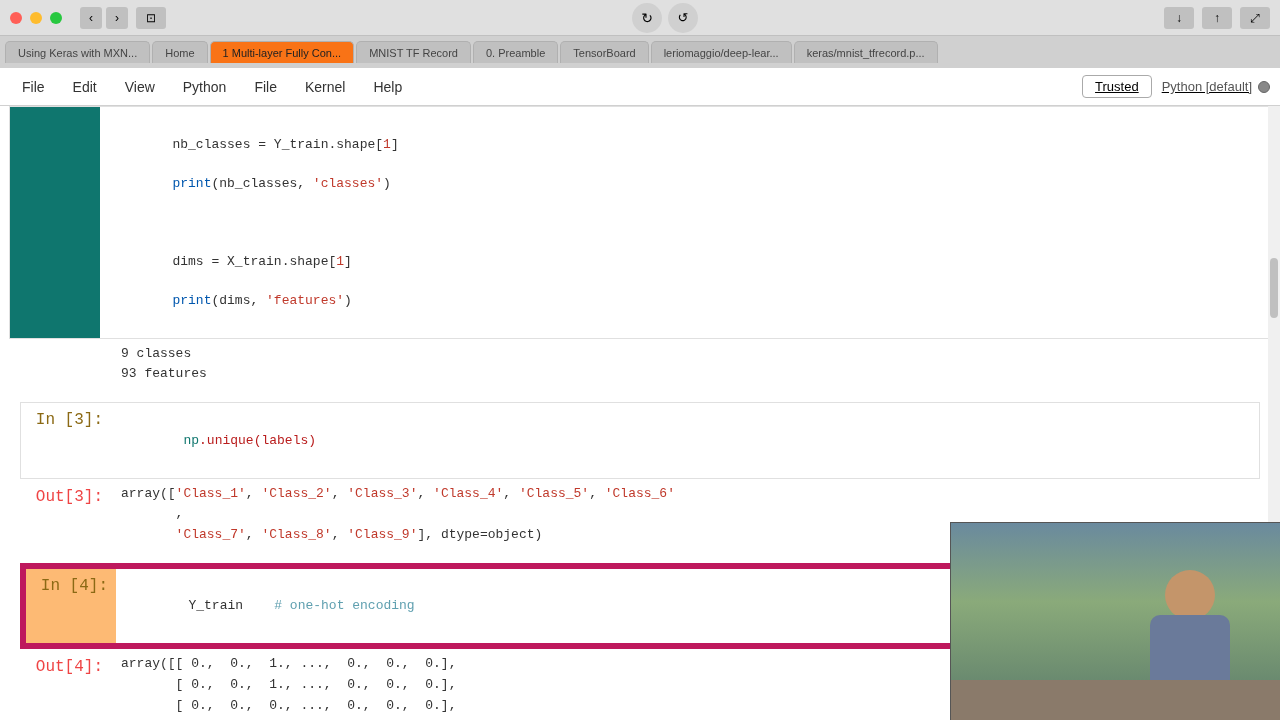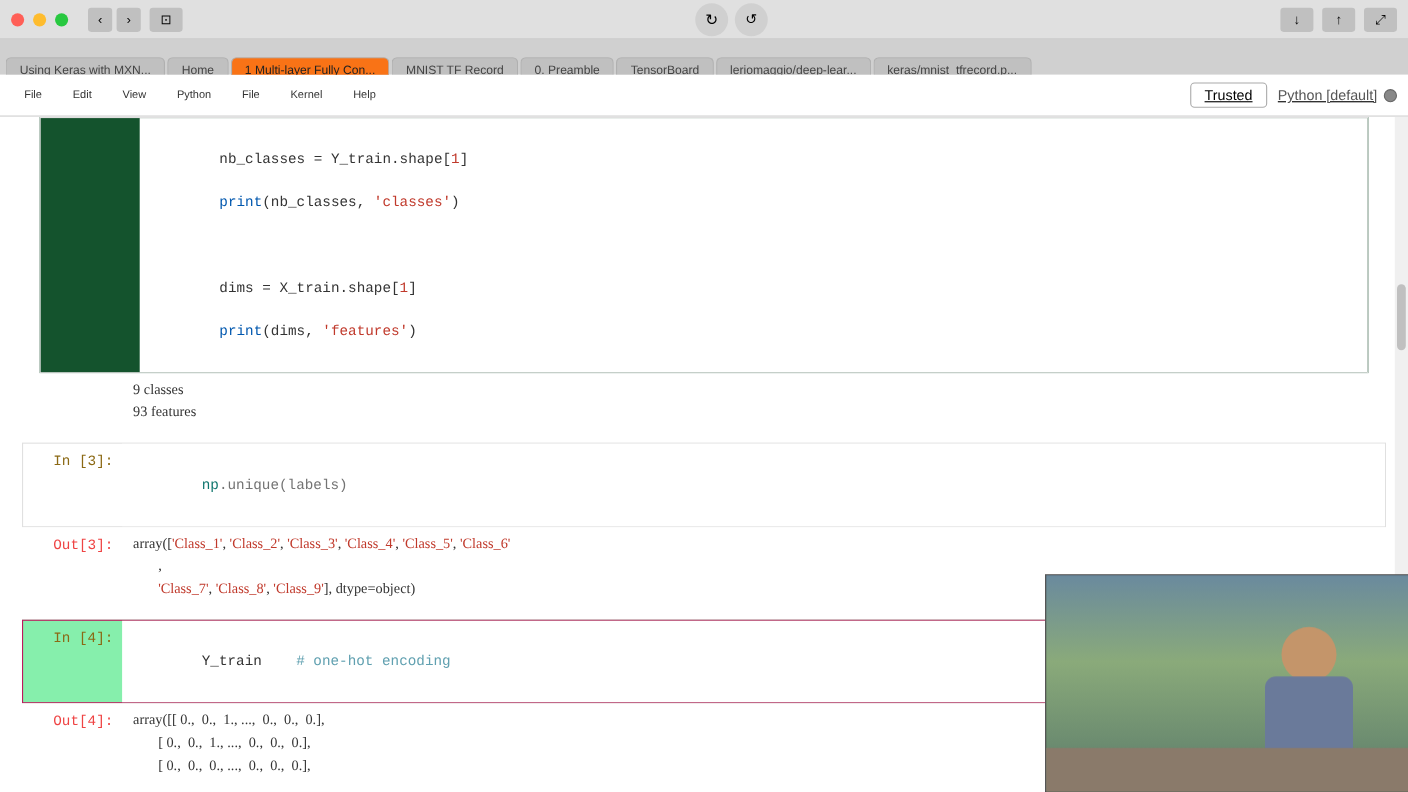--- a/index.html
+++ b/index.html
@@ -75,21 +75,21 @@
       cursor: pointer;
       font-size: 12px;
       display: flex; align-items: center; justify-content: center;
     }
 
     
     .tabsbar {
       background: #d0d0d0;
       height: 28px;
       display: flex;
-      align-items: flex-start;
+      align-items: center;
       padding: 16px 5px;
       overflow: hidden;
     }
     .tab {
       height: 22px;
       padding: 0 12px;
       font-size: 11px;
       background: #c0c0c0;
       border: 1px solid #b0b0b0;
       border-bottom: none;
@@ -125,21 +125,21 @@
       padding: 0 10px;
       justify-content: space-between;
     }
     .menubar-left {
       display: flex;
       align-items: center;
       gap: 4px;
     }
     .menu-item {
       padding: 4px 12px;
-      font-size: 10px;
+      font-size: 14px;
       color: #333;
       cursor: pointer;
       border-radius: 3px;
     }
     .menubar-right {
       display: flex;
       align-items: center;
       gap: 10px;
       text-decoration: underline;
     }
@@ -170,42 +170,42 @@
       flex: 1;
       overflow-y: auto;
       background: white;
       padding: 0;
     }
 
     .cell-label {
       min-width: 90px;
       color: #8B6914;
       font-family: 'Courier New', Courier, monospace;
-      font-size: 13px;
+      font-size: 16px;
       padding: 8px 8px 8px 0;
       white-space: nowrap;
       text-align: right;
     }
     .cell-label.out-label {
       color: #ef4444;
     }
 
     .cell-code {
       flex: 1;
       font-family: 'Courier New', Courier, monospace;
       font-size: 13px;
       padding: 8px 10px;
       background: white;
       color: #333;
       white-space: pre;
       line-height: 1.5;
     }
 
     .output-text {
-      font-family: Liberation Serif, serif;
+      font-family: Liberation Mono, monospace;
       font-size: 13px;
       padding: 4px 10px 4px 10px;
       color: #333;
       white-space: pre;
       line-height: 1.6;
     }
 
     
     .video-overlay {
       position: fixed;
@@ -348,21 +348,21 @@
       <button class="trusted-btn">Trusted</button>
       <div class="kernel-status">
         <span>Python [default]</span>
         <div class="kernel-circle"></div>
       </div>
     </div>
   </div>
 
   <div class="notebook-content" style="position:relative;">
 
-    <div style="margin: 0 36px; border: 1px solid #e0e0e0; background:#14532d; display:flex;">
+    <div style="margin: 0 9px; border: 1px solid #e0e0e0; background:#0f766e; display:flex;">
       <div class="cell-label" style="padding-top:8px;"></div>
       <div class="cell-code">
         <span style="color:#333;">nb_classes = Y_train.shape[<span style="color:#c0392b;">1</span>]</span><br>
         <span style="color:#0057ae;">print</span><span style="color:#333;">(nb_classes, </span><span style="color:#c0392b;">'classes'</span><span style="color:#333;">)</span><br>
         <br>
         <span style="color:#333;">dims = X_train.shape[<span style="color:#c0392b;">1</span>]</span><br>
         <span style="color:#0057ae;">print</span><span style="color:#333;">(dims, </span><span style="color:#c0392b;">'features'</span><span style="color:#333;">)</span>
       </div>
     </div>
 
@@ -370,34 +370,34 @@
       <div class="cell-label" style="min-width:90px;"></div>
       <div class="output-text">9 classes
 93 features</div>
     </div>
 
     <div style="height: 12px; background:white; margin: 0 20px;"></div>
 
     <div style="margin: 0 20px; border: 1px solid #e0e0e0; background:white; display:flex;">
       <div class="cell-label">In [3]:</div>
       <div class="cell-code">
-        <span style="color:#0f766e;">np</span><span style="color:#737373;">.unique(labels)</span>
+        <span style="color:#0f766e;">np</span><span style="color:#b91c1c;">.unique(labels)</span>
       </div>
     </div>
 
     <div style="margin: 0 20px; border: 1px solid transparent; background:white; display:flex;">
       <div class="cell-label out-label">Out[3]:</div>
       <div class="output-text">array([<span style="color:#c0392b;">'Class_1'</span>, <span style="color:#c0392b;">'Class_2'</span>, <span style="color:#c0392b;">'Class_3'</span>, <span style="color:#c0392b;">'Class_4'</span>, <span style="color:#c0392b;">'Class_5'</span>, <span style="color:#c0392b;">'Class_6'</span>
        ,
        <span style="color:#c0392b;">'Class_7'</span>, <span style="color:#c0392b;">'Class_8'</span>, <span style="color:#c0392b;">'Class_9'</span>], dtype=object)</div>
     </div>
 
     <div style="height: 12px; background:white; margin: 0 20px;"></div>
 
-    <div style="margin: 0 20px; border: 1px solid #be185d; background:#86efac; display:flex;">
+    <div style="margin: 0 20px; border: 6px solid #be185d; background:#fdba74; display:flex;">
       <div class="cell-label">In [4]:</div>
       <div class="cell-code">
         <span style="color:#333;">Y_train    </span><span style="color:#60a0b0; "># one-hot encoding</span>
       </div>
     </div>
 
     <div style="margin: 0 20px; border: 1px solid transparent; background:white; display:flex;">
       <div class="cell-label out-label">Out[4]:</div>
       <div class="output-text">array([[ 0.,  0.,  1., ...,  0.,  0.,  0.],
        [ 0.,  0.,  1., ...,  0.,  0.,  0.],

